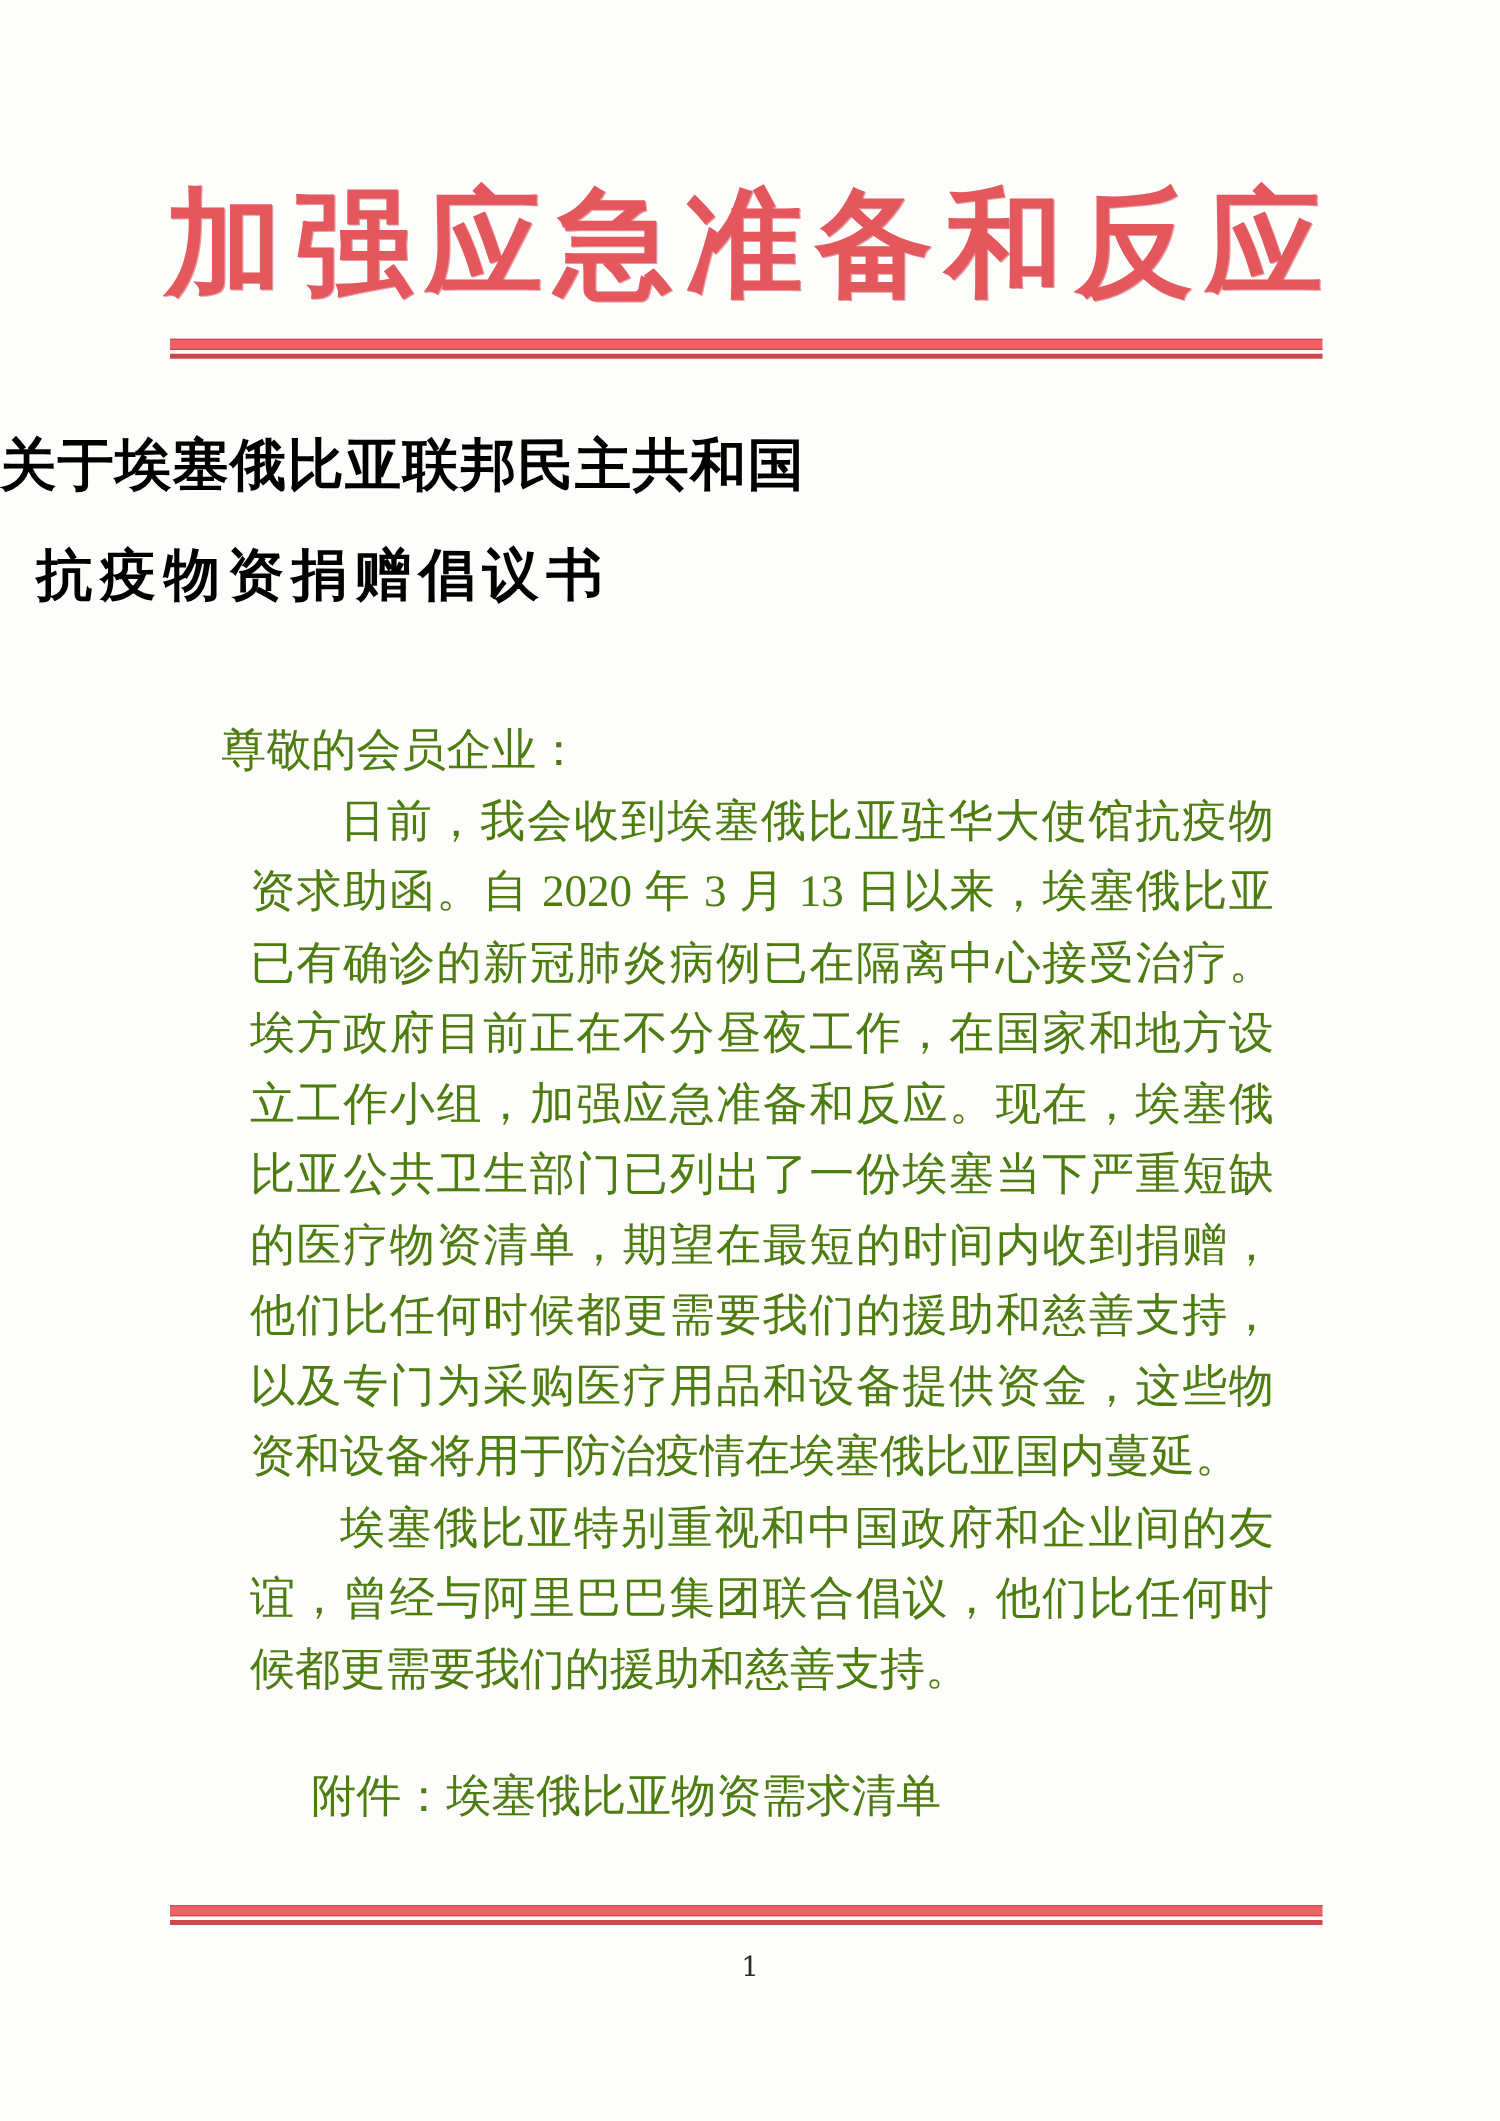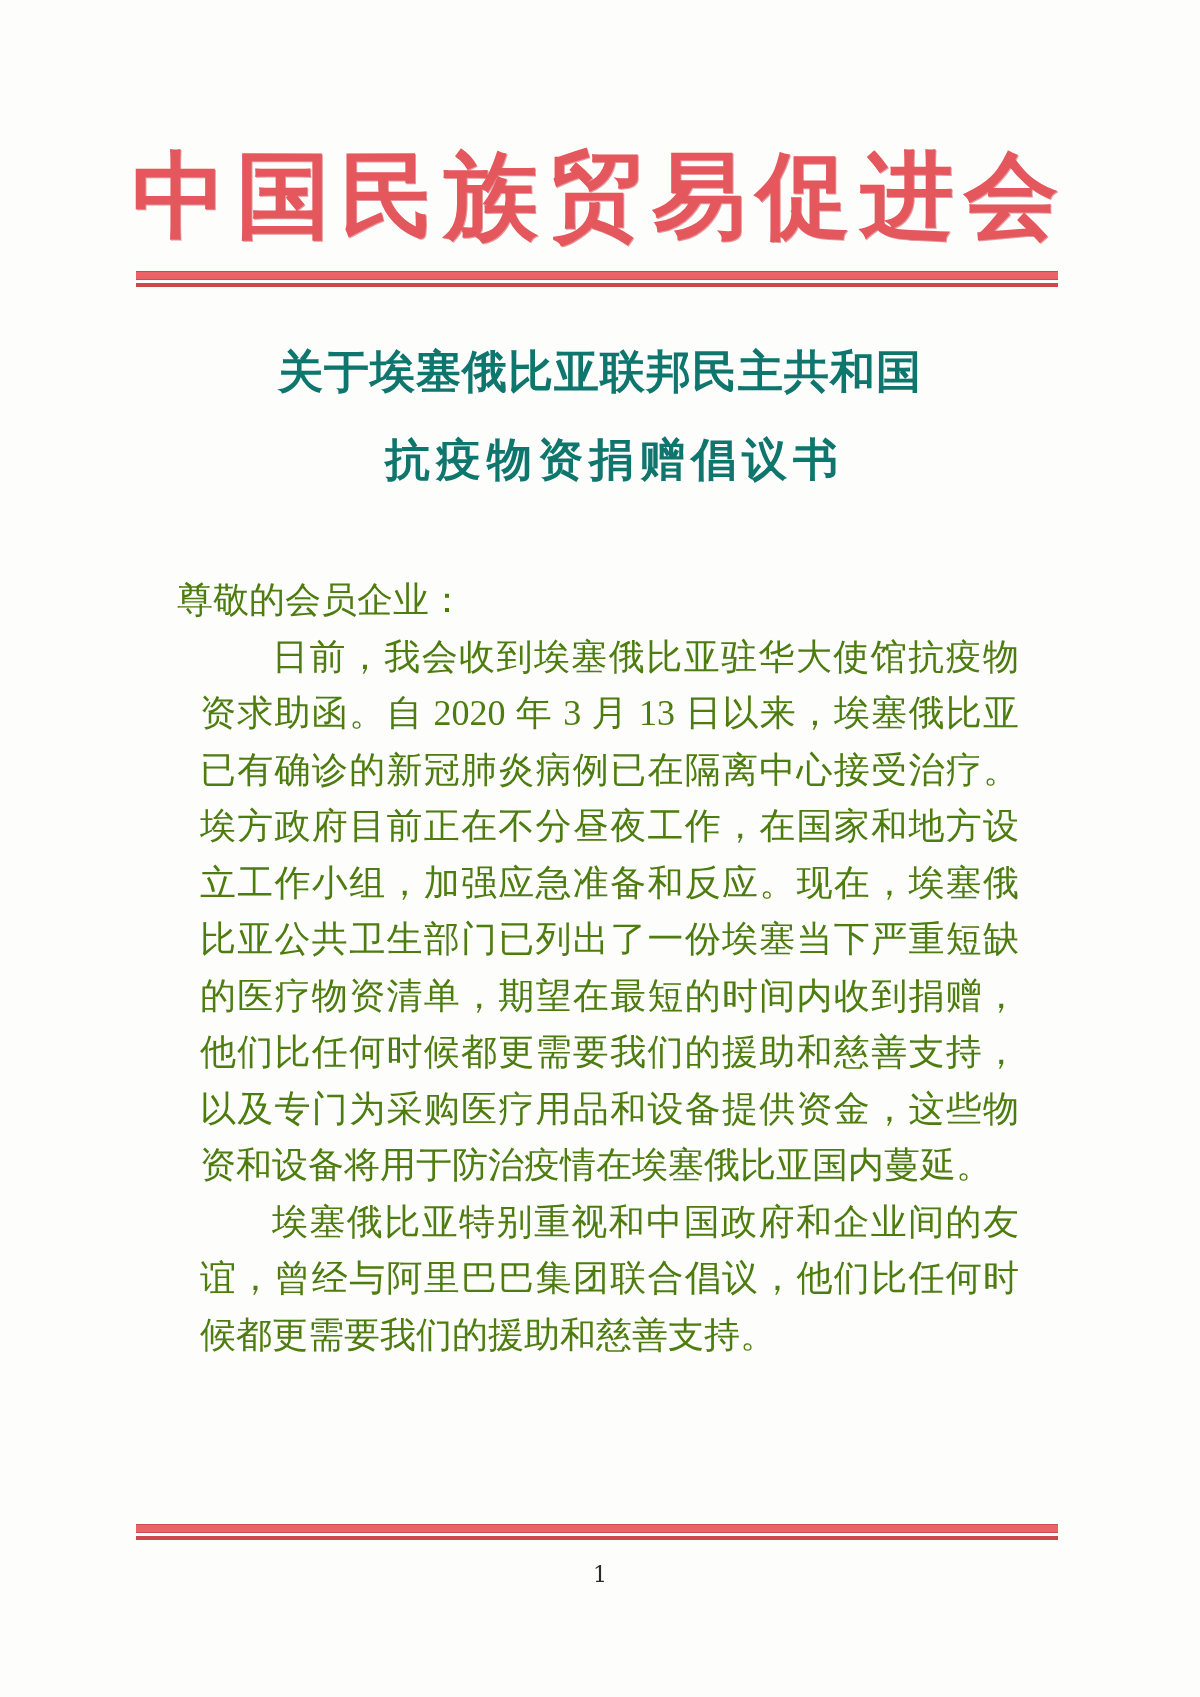--- a/index.html
+++ b/index.html
@@ -48,22 +48,21 @@
     margin-top: 3px;
     height: 4px;
     background: #d0464e;
   }
   
   .doc-title {
     position: absolute;
     top: 343px;
     left: 0;
     width: 100%;
-    text-align: center;
-    color: #0f766e;
+    color: #000000;
     font-weight: 700;
   }
   .doc-title .line1 {
     font-size: 45px;
     line-height: 58px;
     letter-spacing: 1px;
     white-space: nowrap;
   }
   .doc-title .line2 {
     margin-top: 30px;
@@ -115,36 +114,37 @@
     font-size: 22px;
     line-height: 30px;
     color: #2a2a2a;
   }
 </style>
 </head>
 <body>
 
 <div class="page">
 
-  <div class="org-name">中国民族贸易促进会</div>
+  <div class="org-name">加强应急准备和反应</div>
 
   <div class="header-rule">
     <div class="rule-thick"></div>
     <div class="rule-thin"></div>
   </div>
 
   <div class="doc-title">
     <div class="line1">关于埃塞俄比亚联邦民主共和国</div>
     <div class="line2">抗疫物资捐赠倡议书</div>
   </div>
 
   <div class="body-text">
     <p class="salutation">尊敬的会员企业：</p>
     <p class="indent">日前，我会收到埃塞俄比亚驻华大使馆抗疫物资求助函。自 2020 年 3 月 13 日以来，埃塞俄比亚已有确诊的新冠肺炎病例已在隔离中心接受治疗。埃方政府目前正在不分昼夜工作，在国家和地方设立工作小组，加强应急准备和反应。现在，埃塞俄比亚公共卫生部门已列出了一份埃塞当下严重短缺的医疗物资清单，期望在最短的时间内收到捐赠，他们比任何时候都更需要我们的援助和慈善支持，以及专门为采购医疗用品和设备提供资金，这些物资和设备将用于防治疫情在埃塞俄比亚国内蔓延。</p>
     <p class="indent">埃塞俄比亚特别重视和中国政府和企业间的友谊，曾经与阿里巴巴集团联合倡议，他们比任何时候都更需要我们的援助和慈善支持。</p>
+    <p class="attachment">附件：埃塞俄比亚物资需求清单</p>
   </div>
 
   <div class="footer-rule">
     <div class="rule-thick"></div>
     <div class="rule-thin"></div>
   </div>
 
   <div class="page-number">1</div>
 
 </div>

